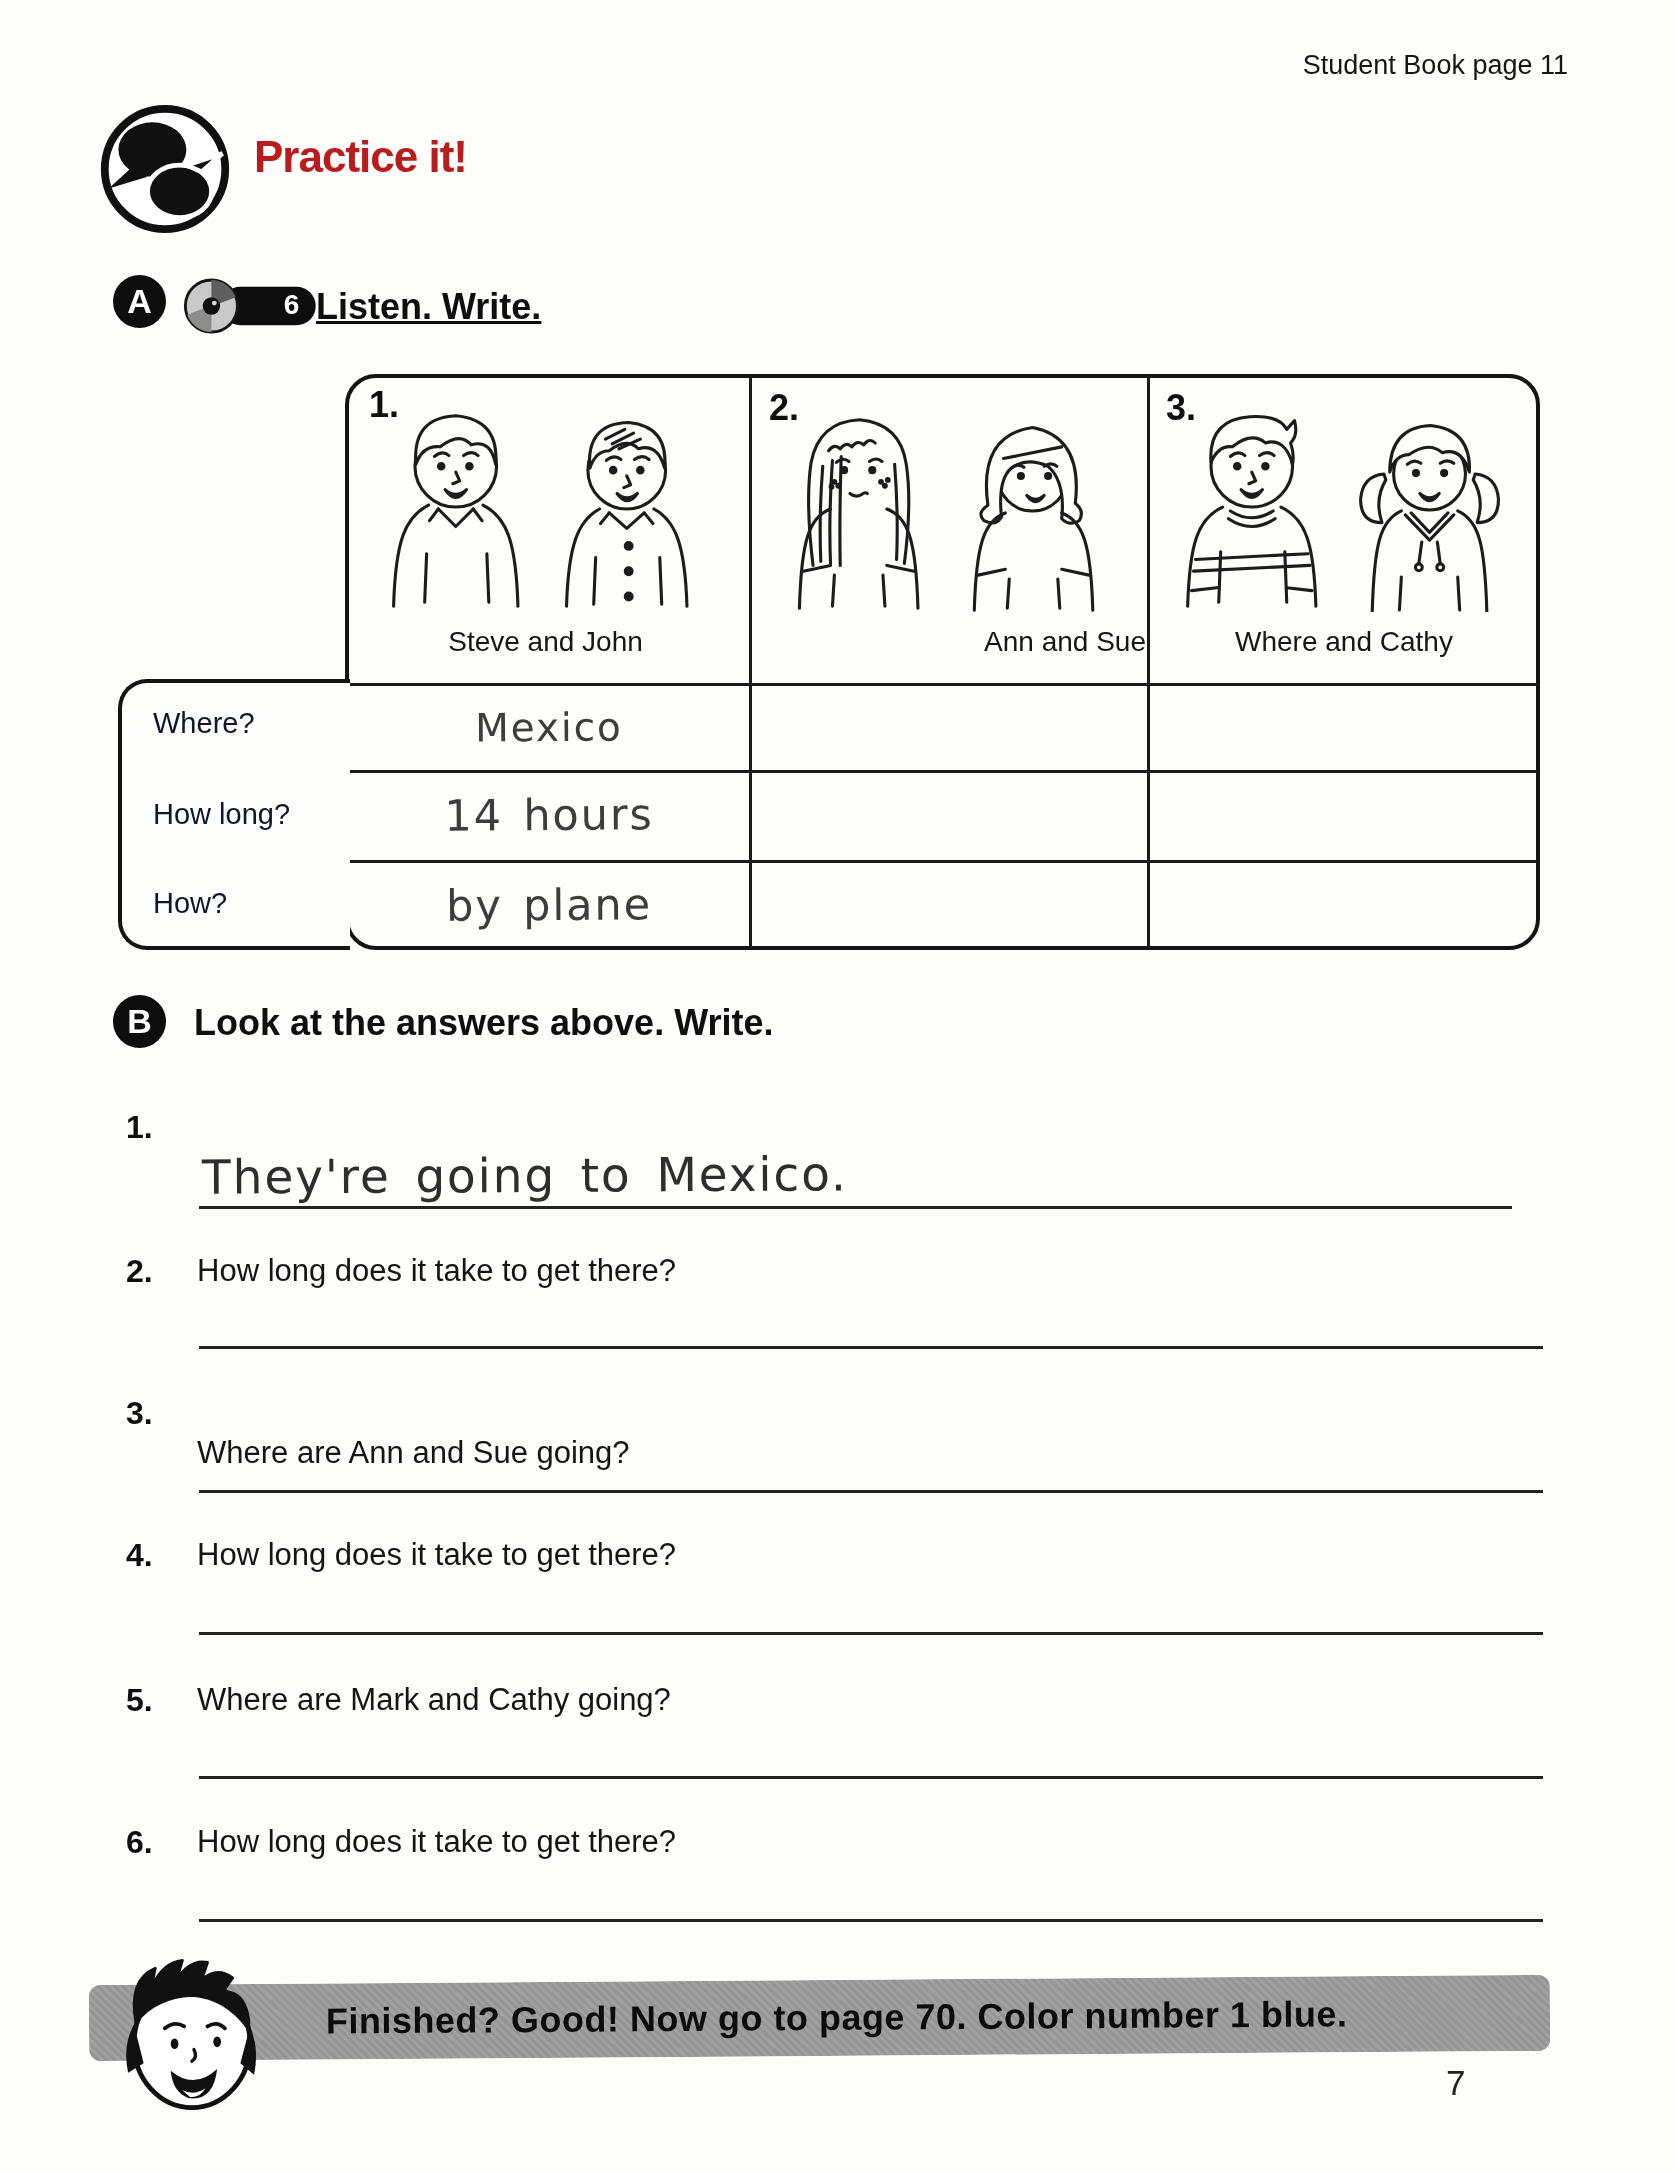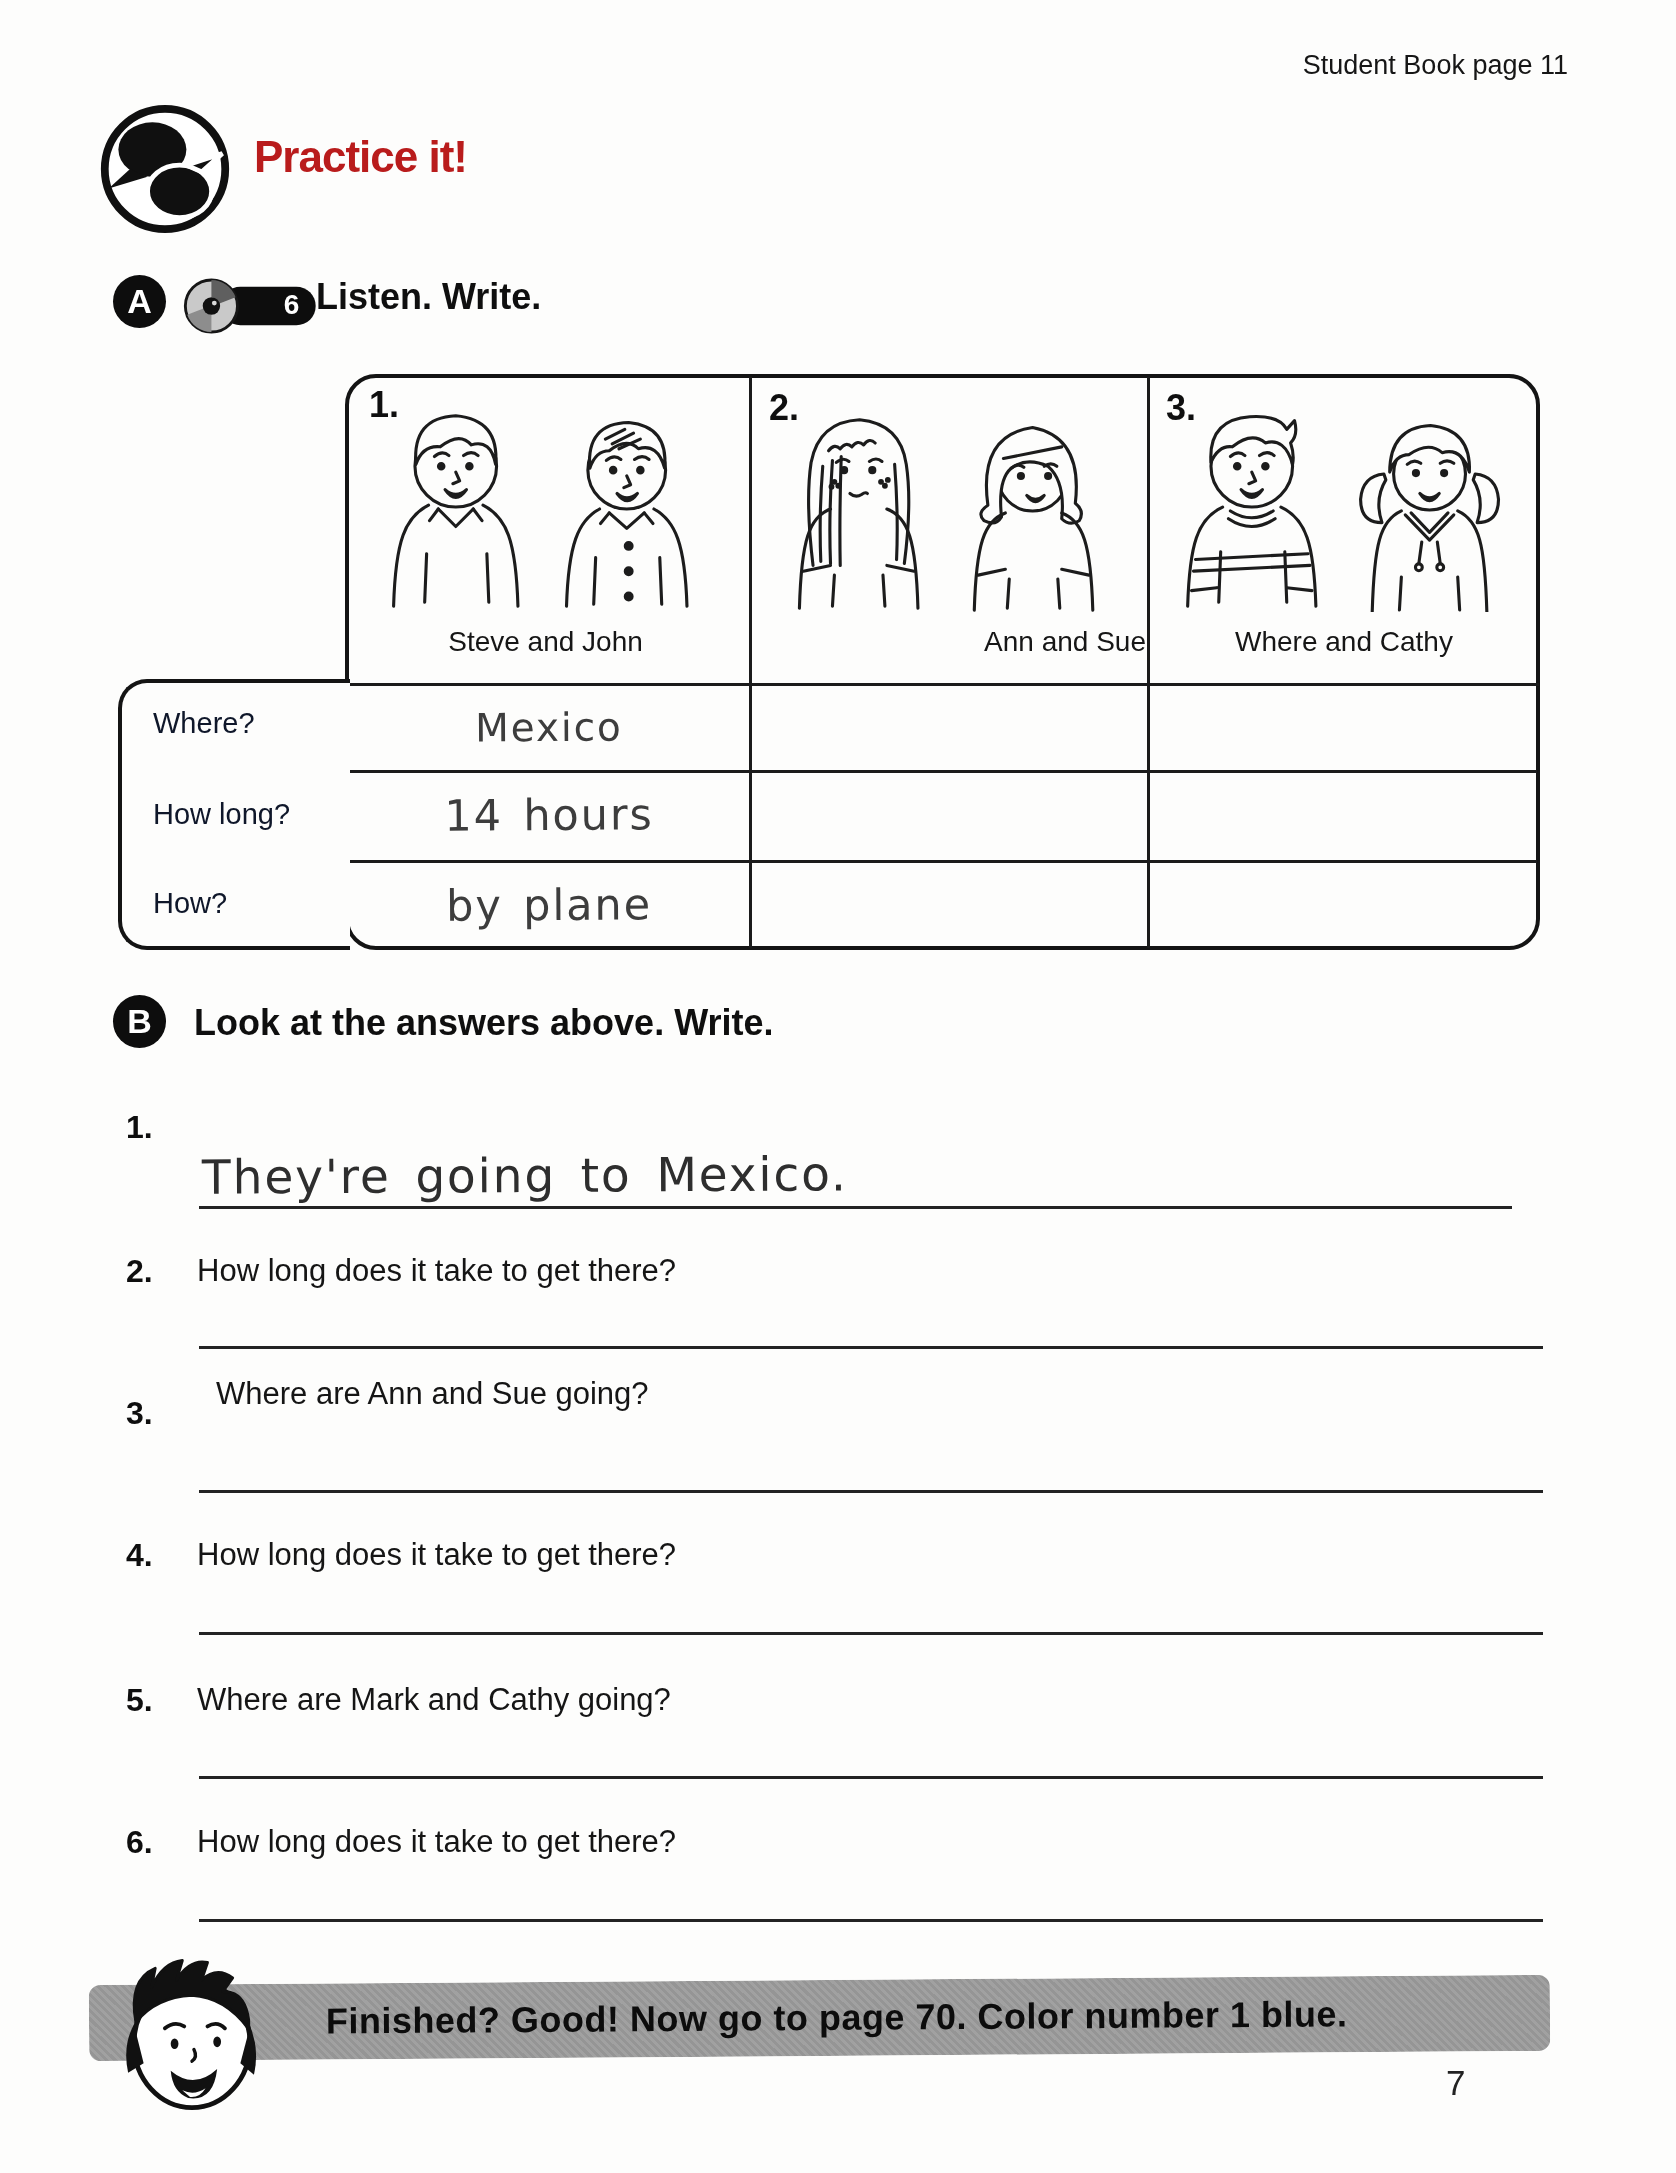--- a/index.html
+++ b/index.html
@@ -62,21 +62,21 @@
     <svg width="138" height="56" viewBox="0 0 142 58">
       <rect x="40" y="9" width="98" height="40" rx="20" fill="#0d0d0d"></rect>
       <circle cx="30" cy="29" r="27" fill="#c9c9c9" stroke="#161616" stroke-width="3"></circle>
       <path d="M30,2 A27,27 0 0 1 55,20 L37,27 A9,9 0 0 0 30,20 Z" fill="#5f5f5f"></path>
       <path d="M30,56 A27,27 0 0 1 5,38 L23,31 A9,9 0 0 0 30,38 Z" fill="#8d8d8d"></path>
       <circle cx="30" cy="29" r="9" fill="#101010"></circle>
       <circle cx="33" cy="26" r="2.5" fill="#d8d8d8"></circle>
     </svg>
     <span class="cd-num">6</span>
   </div>
-  <div class="abs instr" style="left:316px;top:276px;">Listen. Write.</div>
+  <div class="abs instr" style="left:316px;top:286px;text-decoration:underline;">Listen. Write.</div>
 
   <div class="abs tbl-outer"></div>
   <div class="abs vline" style="left:749px;top:377px;height:571px;"></div>
   <div class="abs vline" style="left:1147px;top:377px;height:571px;"></div>
   <div class="abs hline" style="left:349px;top:683px;width:1190px;"></div>
   <div class="abs hline" style="left:122px;top:770px;width:1415px;"></div>
   <div class="abs hline" style="left:122px;top:860px;width:1415px;"></div>
   <div class="abs rowhead-box"></div>
   <div class="abs rowlabel" style="top:707px;">Where?</div>
   <div class="abs rowlabel" style="top:798px;">How long?</div>
@@ -244,21 +244,21 @@
 
   <div class="qnum" style="top:1109px;">1.</div>
   <div class="abs hand-answer">They're going to Mexico.</div>
   <div class="aline" style="top:1206px;width:1313px;"></div>
 
   <div class="qnum" style="top:1253px;">2.</div>
   <div class="qtext" style="top:1253px;">How long does it take to get there?</div>
   <div class="aline" style="top:1346px;width:1344px;"></div>
 
   <div class="qnum" style="top:1395px;">3.</div>
-  <div class="qtext" style="top:1376px;margin-left:19px;">Where are Ann and Sue going?</div>
+  <div class="qtext" style="top:1435px;">Where are Ann and Sue going?</div>
   <div class="aline" style="top:1490px;width:1344px;"></div>
 
   <div class="qnum" style="top:1537px;">4.</div>
   <div class="qtext" style="top:1537px;">How long does it take to get there?</div>
   <div class="aline" style="top:1632px;width:1344px;"></div>
 
   <div class="qnum" style="top:1682px;">5.</div>
   <div class="qtext" style="top:1682px;">Where are Mark and Cathy going?</div>
   <div class="aline" style="top:1776px;width:1344px;"></div>
 

